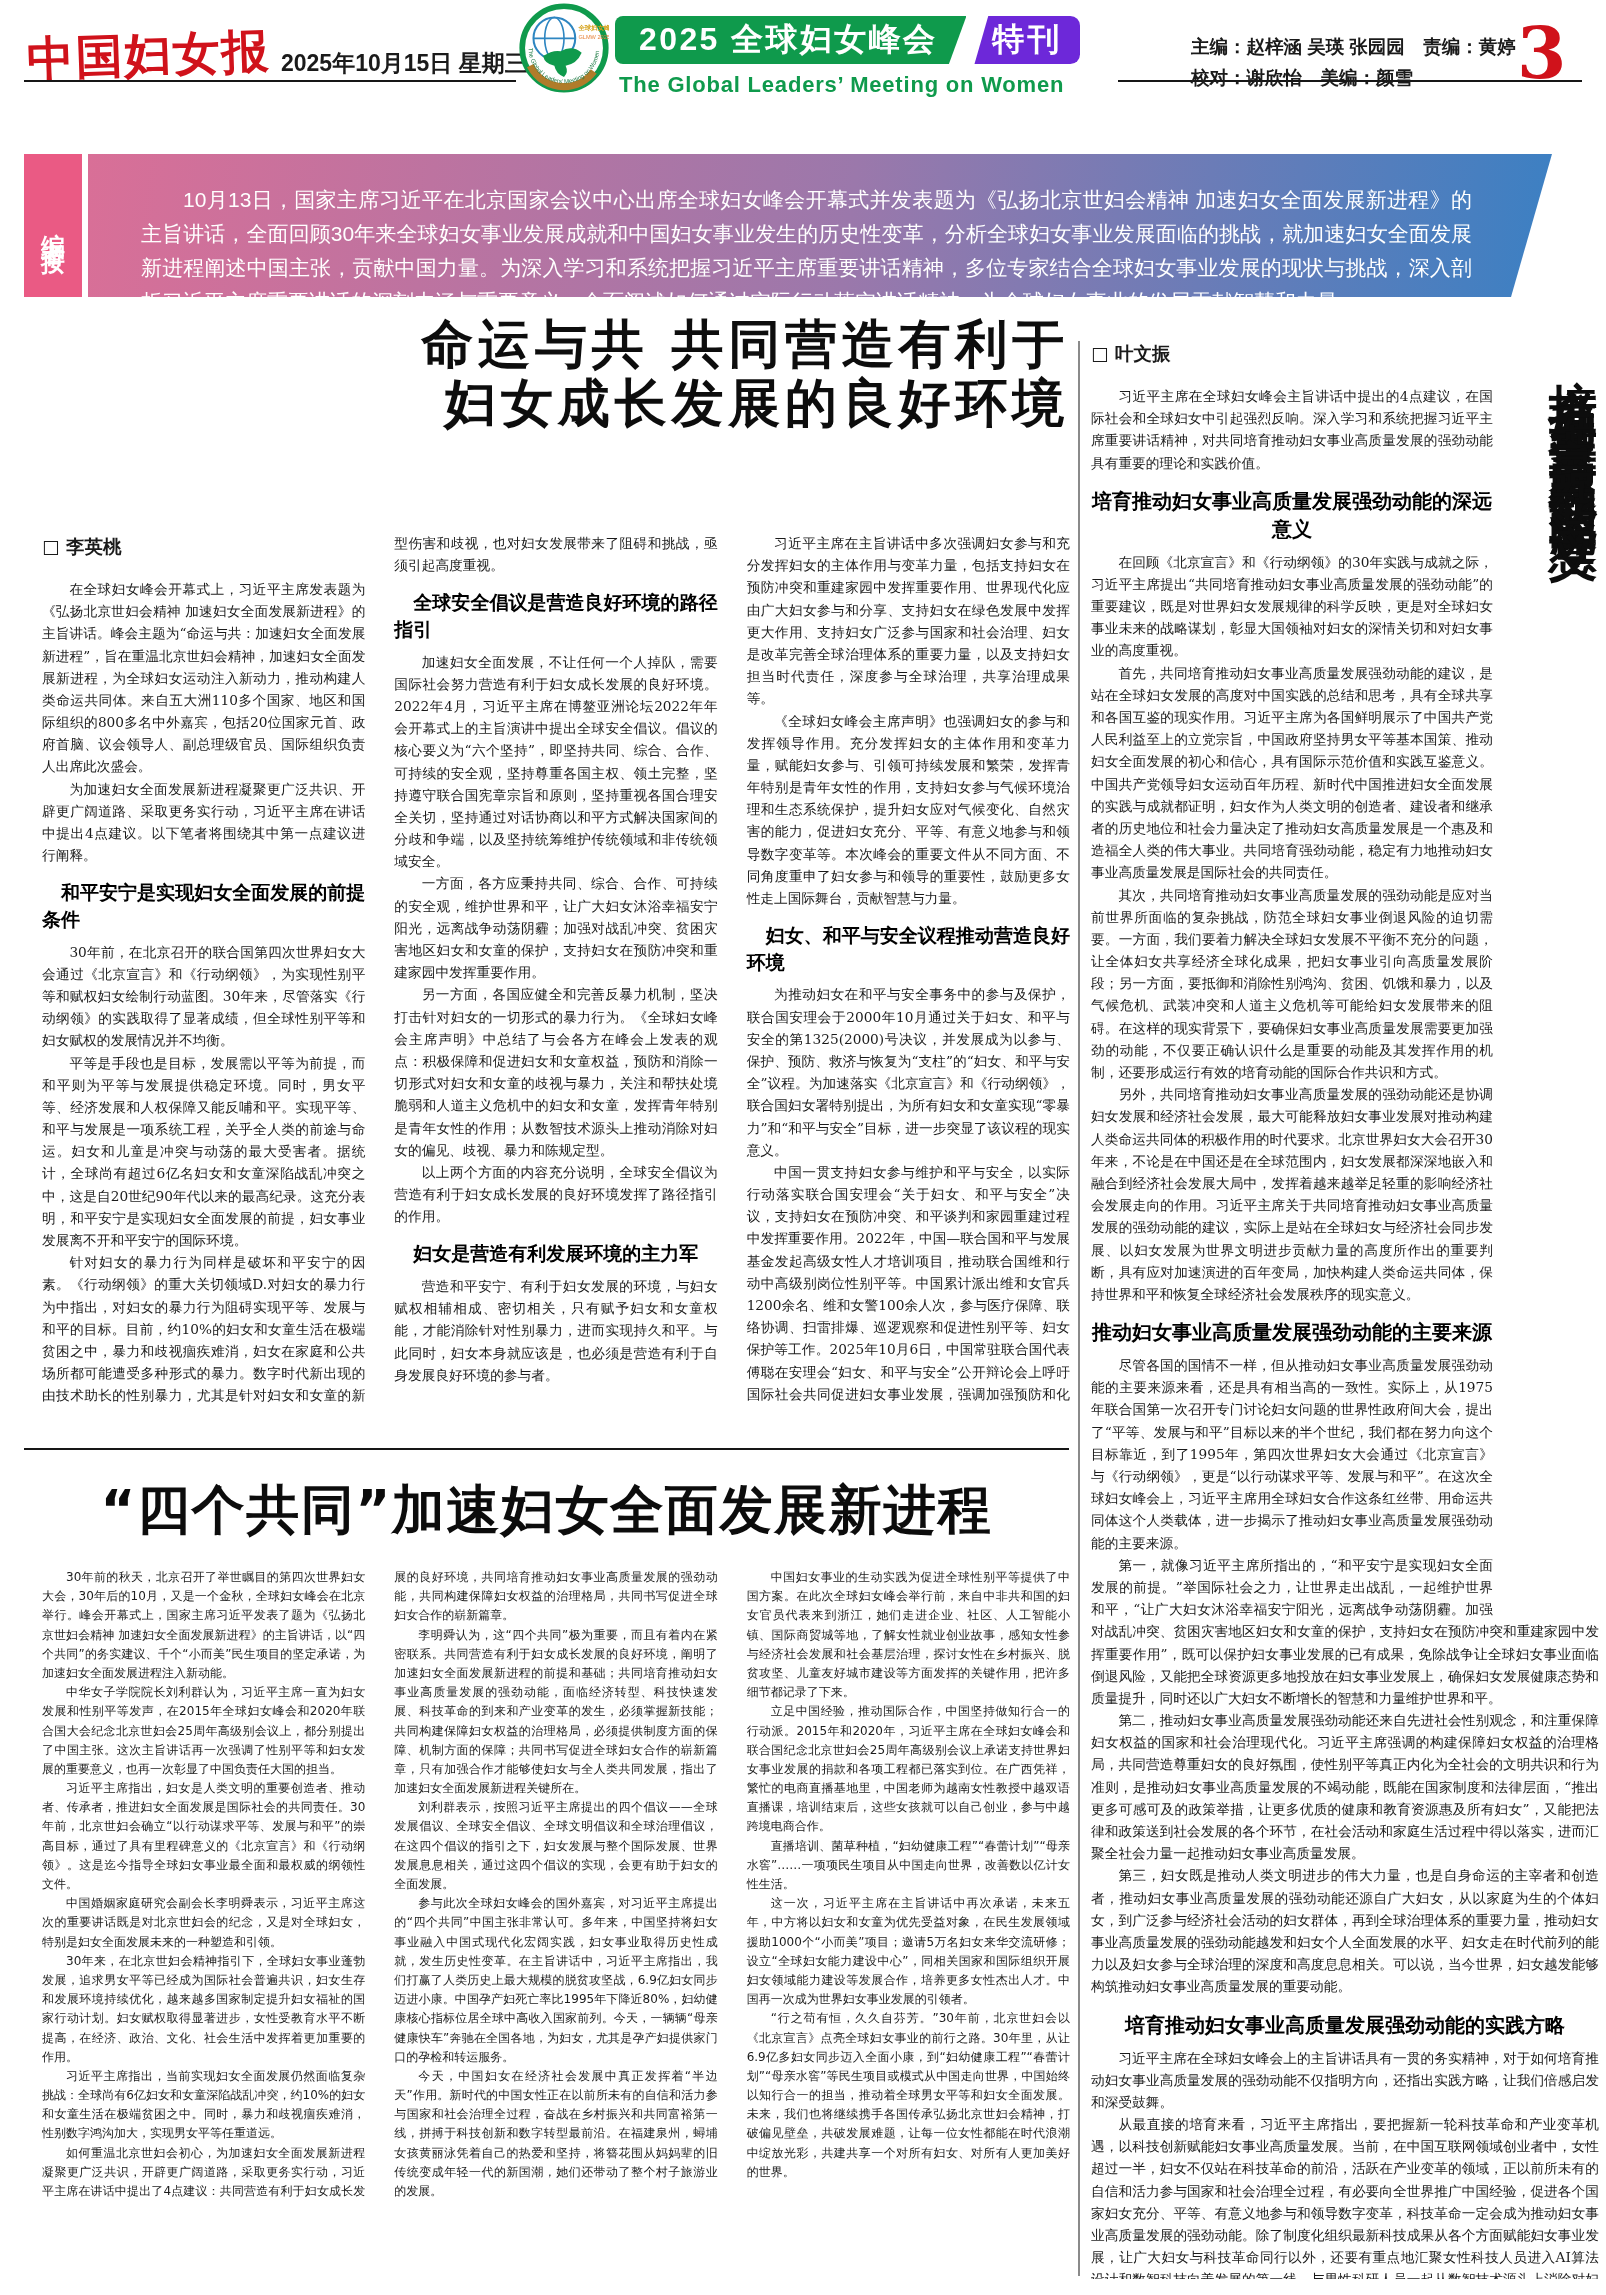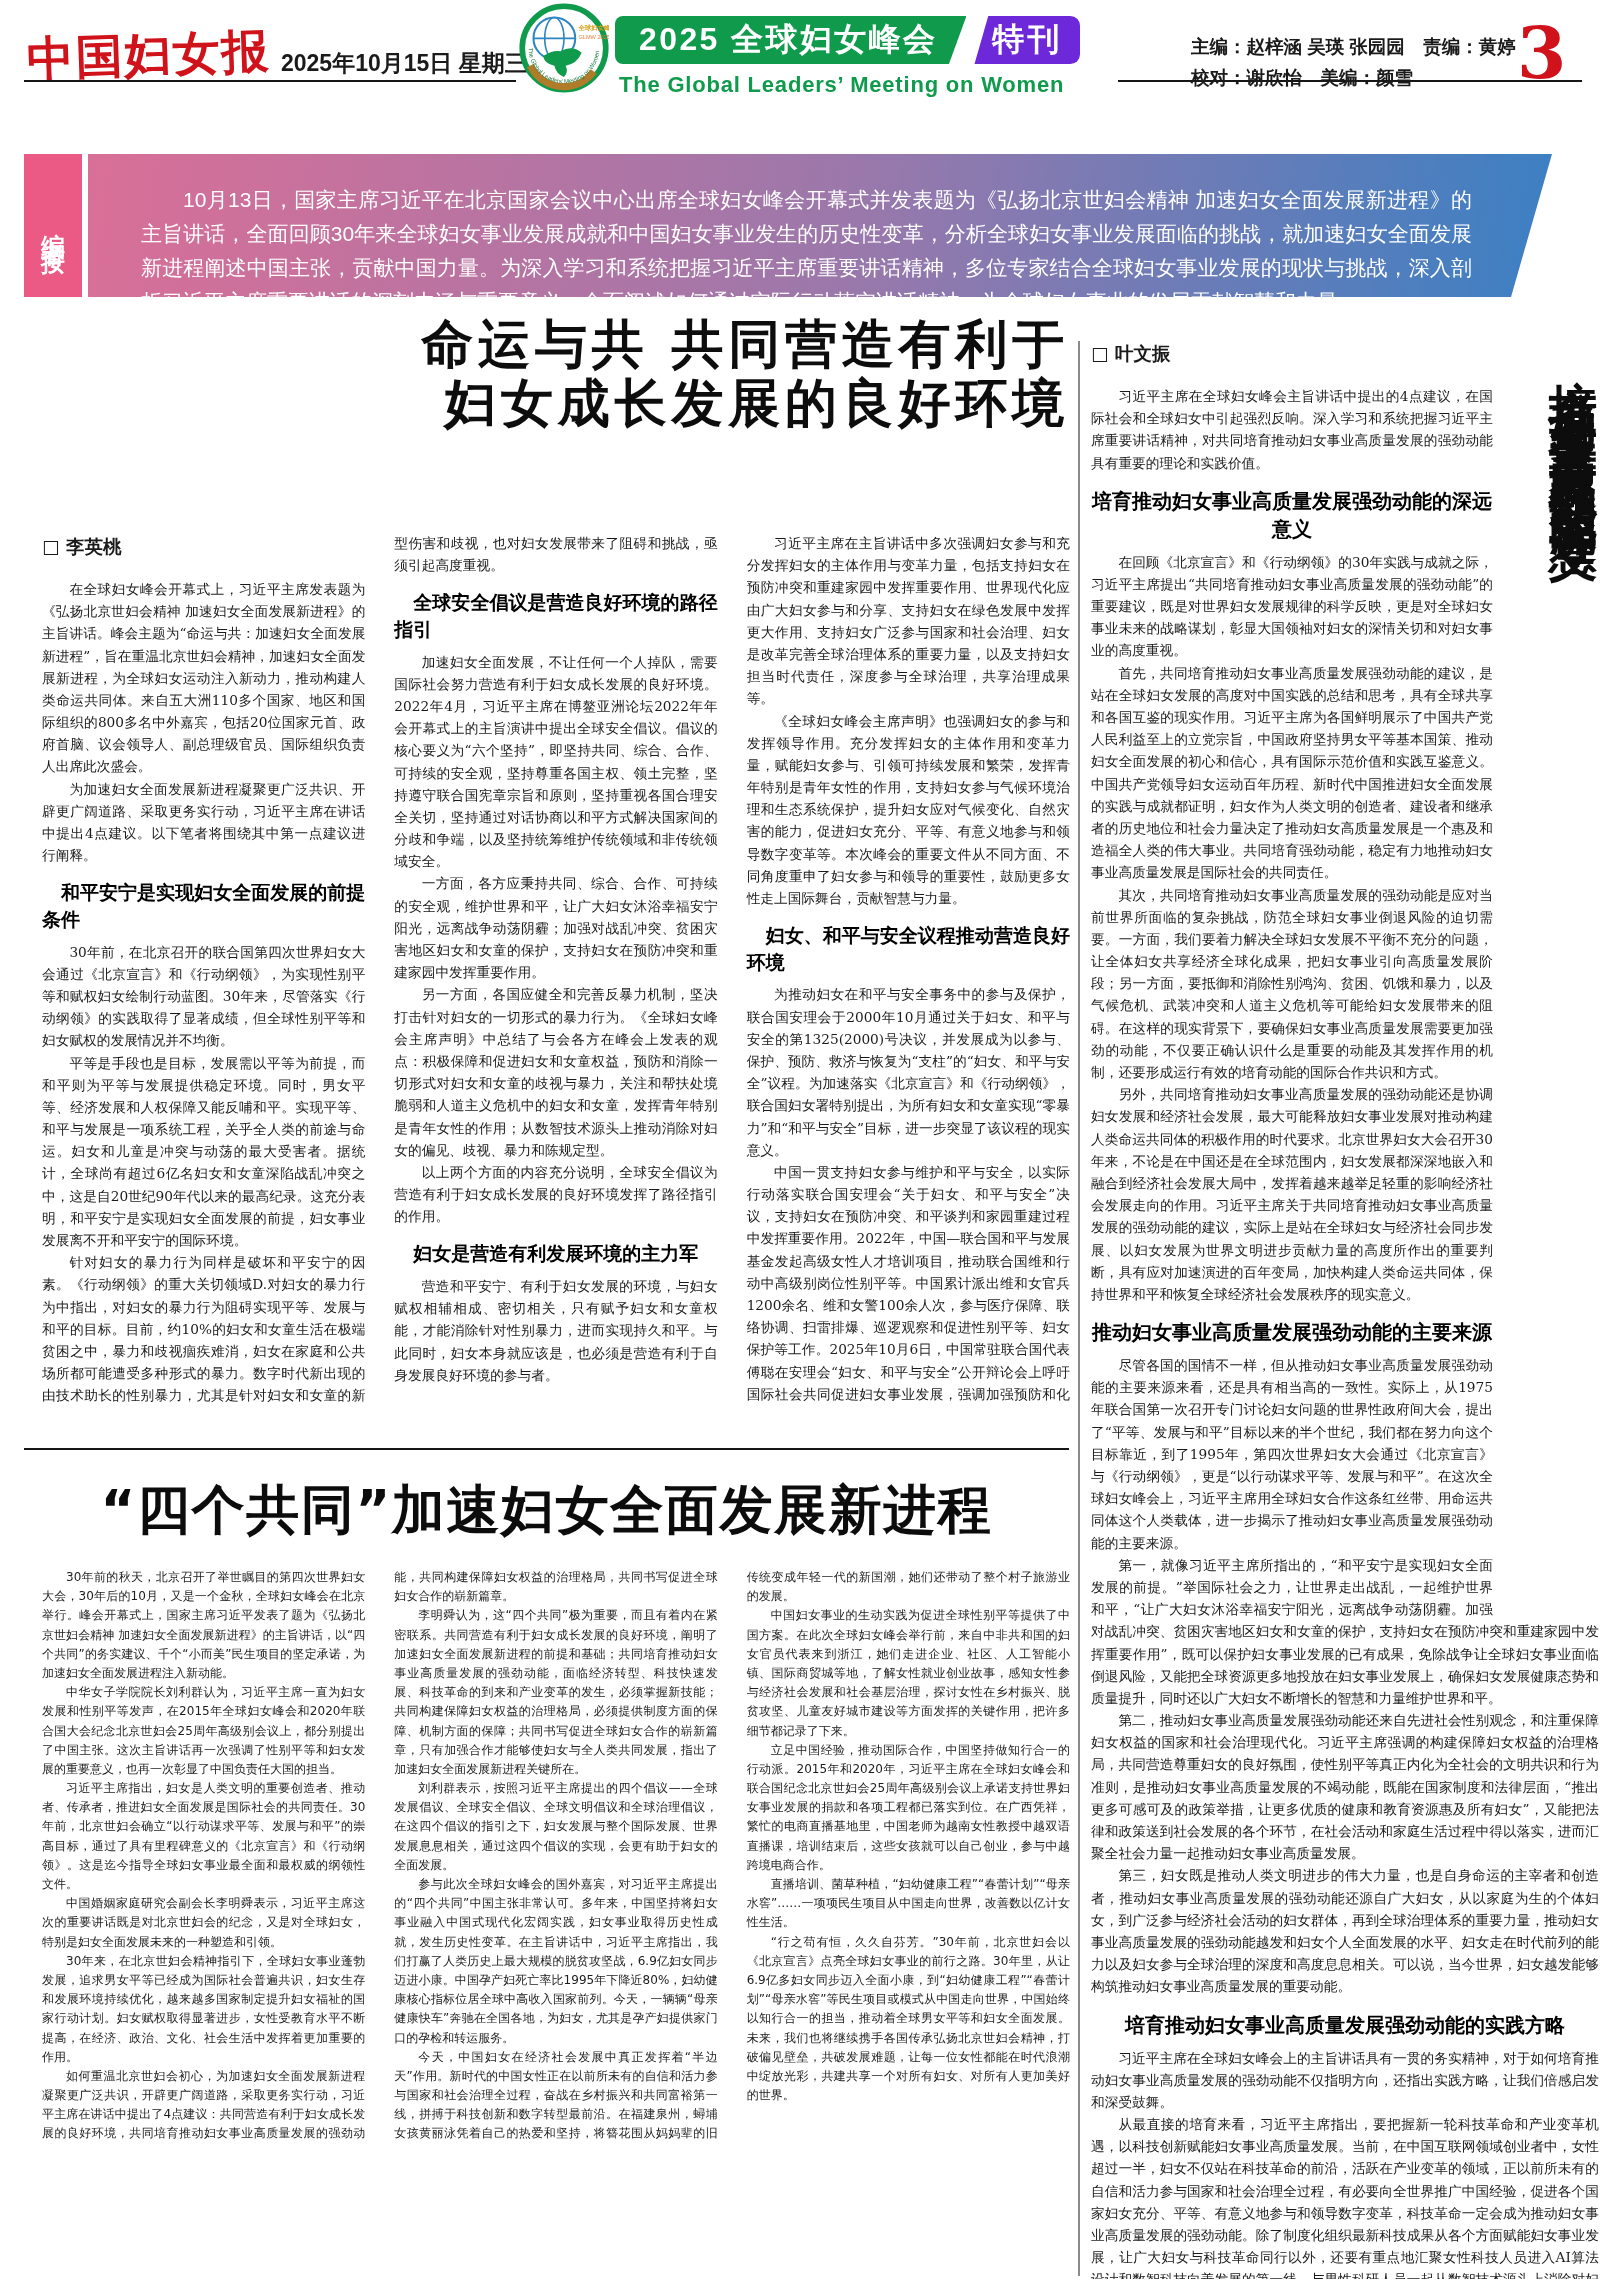--- a/index.html
+++ b/index.html
@@ -170,23 +170,25 @@
     </div>
 </div>
 
 <div class="abs bottom-headline">“四个共同”加速妇女全面发展新进程</div>
 <div class="abs bottom-body sans-body">
     <p class="bp">30年前的秋天，北京召开了举世瞩目的第四次世界妇女大会，30年后的10月，又是一个金秋，全球妇女峰会在北京举行。峰会开幕式上，国家主席习近平发表了题为《弘扬北京世妇会精神 加速妇女全面发展新进程》的主旨讲话，以“四个共同”的务实建议、千个“小而美”民生项目的坚定承诺，为加速妇女全面发展进程注入新动能。</p>
     <p class="bp">中华女子学院院长刘利群认为，习近平主席一直为妇女发展和性别平等发声，在2015年全球妇女峰会和2020年联合国大会纪念北京世妇会25周年高级别会议上，都分别提出了中国主张。这次主旨讲话再一次强调了性别平等和妇女发展的重要意义，也再一次彰显了中国负责任大国的担当。</p>
     <p class="bp">习近平主席指出，妇女是人类文明的重要创造者、推动者、传承者，推进妇女全面发展是国际社会的共同责任。30年前，北京世妇会确立“以行动谋求平等、发展与和平”的崇高目标，通过了具有里程碑意义的《北京宣言》和《行动纲领》。这是迄今指导全球妇女事业最全面和最权威的纲领性文件。</p>
     <p class="bp">中国婚姻家庭研究会副会长李明舜表示，习近平主席这次的重要讲话既是对北京世妇会的纪念，又是对全球妇女，特别是妇女全面发展未来的一种塑造和引领。</p>
     <p class="bp">30年来，在北京世妇会精神指引下，全球妇女事业蓬勃发展，追求男女平等已经成为国际社会普遍共识，妇女生存和发展环境持续优化，越来越多国家制定提升妇女福祉的国家行动计划。妇女赋权取得显著进步，女性受教育水平不断提高，在经济、政治、文化、社会生活中发挥着更加重要的作用。</p>
+    <p class="bp">习近平主席指出，当前实现妇女全面发展仍然面临复杂挑战：全球尚有6亿妇女和女童深陷战乱冲突，约10%的妇女和女童生活在极端贫困之中。同时，暴力和歧视痼疾难消，性别数字鸿沟加大，实现男女平等任重道远。</p>
     <p class="bp">如何重温北京世妇会初心，为加速妇女全面发展新进程凝聚更广泛共识，开辟更广阔道路，采取更务实行动，习近平主席在讲话中提出了4点建议：共同营造有利于妇女成长发展的良好环境，共同培育推动妇女事业高质量发展的强劲动能，共同构建保障妇女权益的治理格局，共同书写促进全球妇女合作的崭新篇章。</p>
     <p class="bp">李明舜认为，这“四个共同”极为重要，而且有着内在紧密联系。共同营造有利于妇女成长发展的良好环境，阐明了加速妇女全面发展新进程的前提和基础；共同培育推动妇女事业高质量发展的强劲动能，面临经济转型、科技快速发展、科技革命的到来和产业变革的发生，必须掌握新技能；共同构建保障妇女权益的治理格局，必须提供制度方面的保障、机制方面的保障；共同书写促进全球妇女合作的崭新篇章，只有加强合作才能够使妇女与全人类共同发展，指出了加速妇女全面发展新进程关键所在。</p>
     <p class="bp">刘利群表示，按照习近平主席提出的四个倡议——全球发展倡议、全球安全倡议、全球文明倡议和全球治理倡议，在这四个倡议的指引之下，妇女发展与整个国际发展、世界发展息息相关，通过这四个倡议的实现，会更有助于妇女的全面发展。</p>
     <p class="bp">参与此次全球妇女峰会的国外嘉宾，对习近平主席提出的“四个共同”中国主张非常认可。多年来，中国坚持将妇女事业融入中国式现代化宏阔实践，妇女事业取得历史性成就，发生历史性变革。在主旨讲话中，习近平主席指出，我们打赢了人类历史上最大规模的脱贫攻坚战，6.9亿妇女同步迈进小康。中国孕产妇死亡率比1995年下降近80%，妇幼健康核心指标位居全球中高收入国家前列。今天，一辆辆“母亲健康快车”奔驰在全国各地，为妇女，尤其是孕产妇提供家门口的孕检和转运服务。</p>
     <p class="bp">今天，中国妇女在经济社会发展中真正发挥着“半边天”作用。新时代的中国女性正在以前所未有的自信和活力参与国家和社会治理全过程，奋战在乡村振兴和共同富裕第一线，拼搏于科技创新和数字转型最前沿。在福建泉州，蟳埔女孩黄丽泳凭着自己的热爱和坚持，将簪花围从妈妈辈的旧传统变成年轻一代的新国潮，她们还带动了整个村子旅游业的发展。</p>
     <p class="bp">中国妇女事业的生动实践为促进全球性别平等提供了中国方案。在此次全球妇女峰会举行前，来自中非共和国的妇女官员代表来到浙江，她们走进企业、社区、人工智能小镇、国际商贸城等地，了解女性就业创业故事，感知女性参与经济社会发展和社会基层治理，探讨女性在乡村振兴、脱贫攻坚、儿童友好城市建设等方面发挥的关键作用，把许多细节都记录了下来。</p>
     <p class="bp">立足中国经验，推动国际合作，中国坚持做知行合一的行动派。2015年和2020年，习近平主席在全球妇女峰会和联合国纪念北京世妇会25周年高级别会议上承诺支持世界妇女事业发展的捐款和各项工程都已落实到位。在广西凭祥，繁忙的电商直播基地里，中国老师为越南女性教授中越双语直播课，培训结束后，这些女孩就可以自己创业，参与中越跨境电商合作。</p>
     <p class="bp">直播培训、菌草种植，“妇幼健康工程”“春蕾计划”“母亲水窖”……一项项民生项目从中国走向世界，改善数以亿计女性生活。</p>
+    <p class="bp">这一次，习近平主席在主旨讲话中再次承诺，未来五年，中方将以妇女和女童为优先受益对象，在民生发展领域援助1000个“小而美”项目；邀请5万名妇女来华交流研修；设立“全球妇女能力建设中心”，同相关国家和国际组织开展妇女领域能力建设等发展合作，培养更多女性杰出人才。中国再一次成为世界妇女事业发展的引领者。</p>
     <p class="bp">“行之苟有恒，久久自芬芳。”30年前，北京世妇会以《北京宣言》点亮全球妇女事业的前行之路。30年里，从让6.9亿多妇女同步迈入全面小康，到“妇幼健康工程”“春蕾计划”“母亲水窖”等民生项目或模式从中国走向世界，中国始终以知行合一的担当，推动着全球男女平等和妇女全面发展。未来，我们也将继续携手各国传承弘扬北京世妇会精神，打破偏见壁垒，共破发展难题，让每一位女性都能在时代浪潮中绽放光彩，共建共享一个对所有妇女、对所有人更加美好的世界。</p>
   </div>
 
 
 </body></html>

